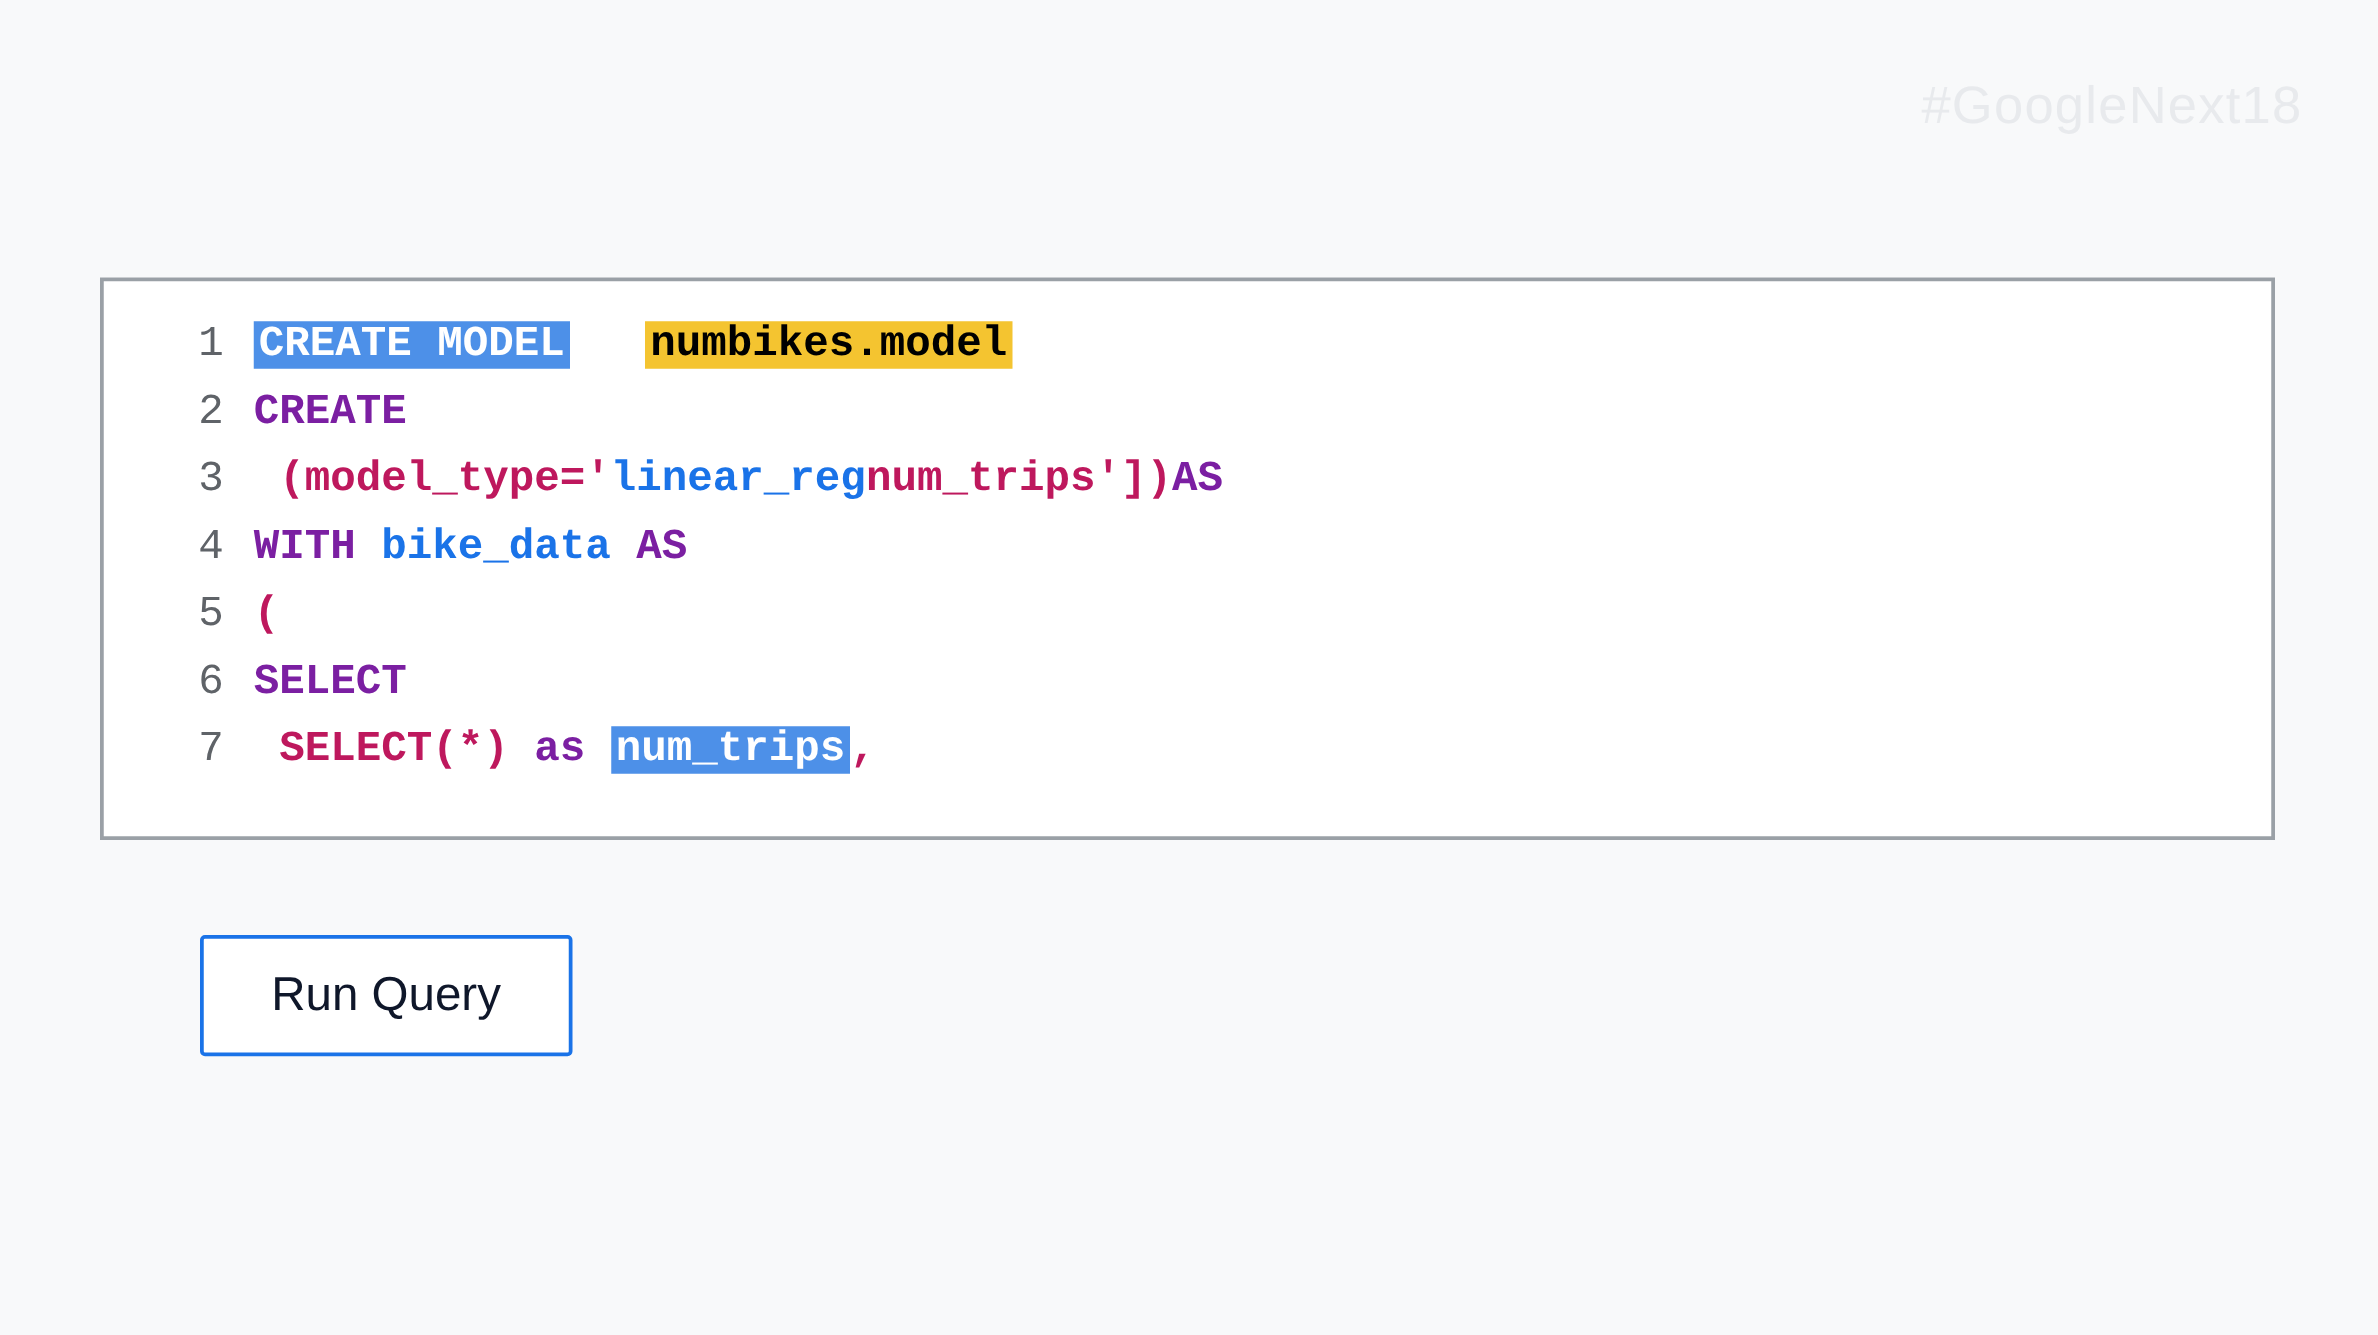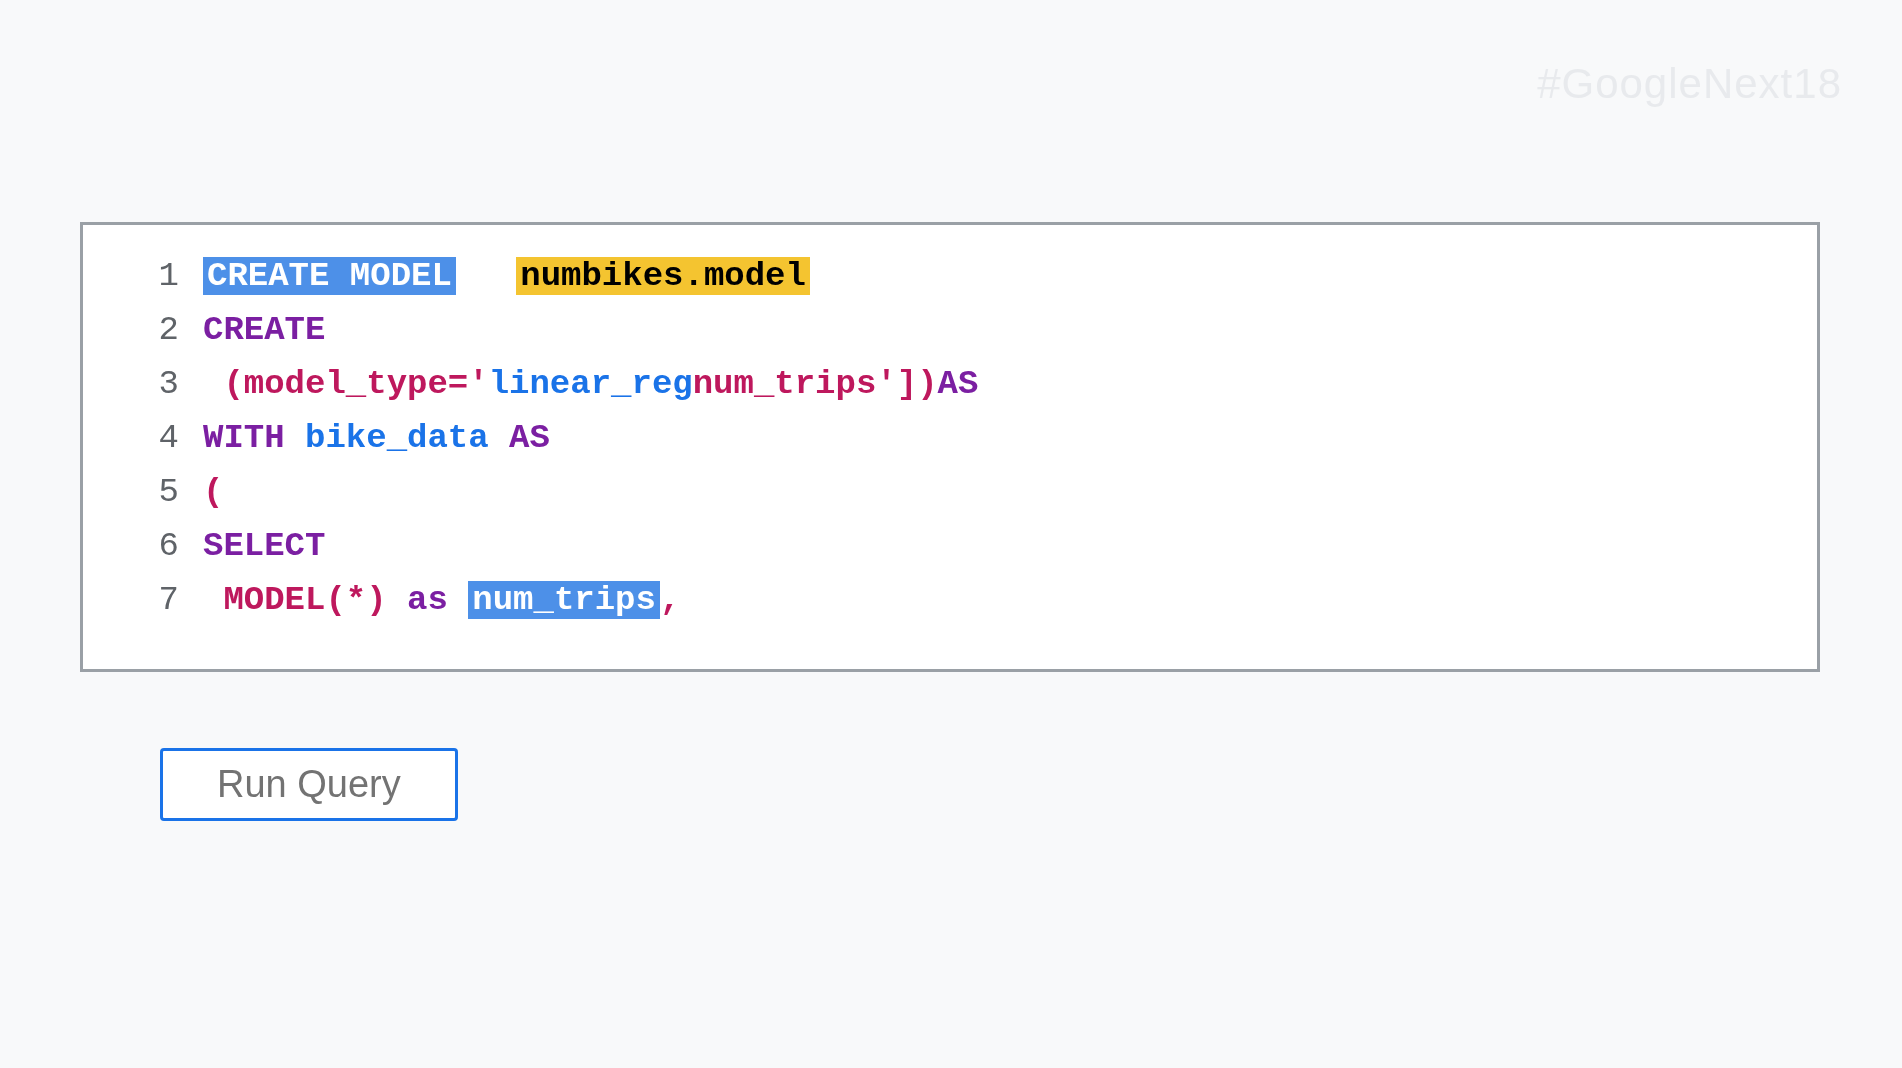--- a/index.html
+++ b/index.html
@@ -49,25 +49,25 @@
     .kw { color: #7b1fa2; }
     .str { color: #1a73e8; }
     .ident { color: #1a73e8; }
     .plain { color: #be185d; }
     .run-btn {
       position: absolute;
       top: 748px;
       left: 160px;
       background: #fff;
       border: 3px solid #1a73e8;
-      color: #737373;
+      color: #0f172a;
       font-family: Arial, sans-serif;
       font-size: 38px;
       font-weight: 400;
-      padding: 12px 54px;
+      padding: 24px 54px;
       border-radius: 4px;
       cursor: pointer;
     }
   </style>
 </head>
 <body>
 
 <div class="watermark">#GoogleNext18</div>
 
 <div class="editor">
@@ -121,21 +121,21 @@
   <div class="line">
     <span class="gutter">6</span>
     <span class="code">
       <span class="kw">SELECT</span>
     </span>
   </div>
 
   <div class="line">
     <span class="gutter">7</span>
     <span class="code">
-      <span class="plain" style="white-space: pre;"> MODEL(*) </span>
+      <span class="plain" style="white-space: pre;"> SELECT(*) </span>
       <span class="kw">as</span>
       <span class="plain" style="white-space: pre;"> </span>
       <span class="hl-blue">num_trips</span>
       <span class="plain">,</span>
     </span>
   </div>
 </div>
 
 <button class="run-btn">Run Query</button>
 

